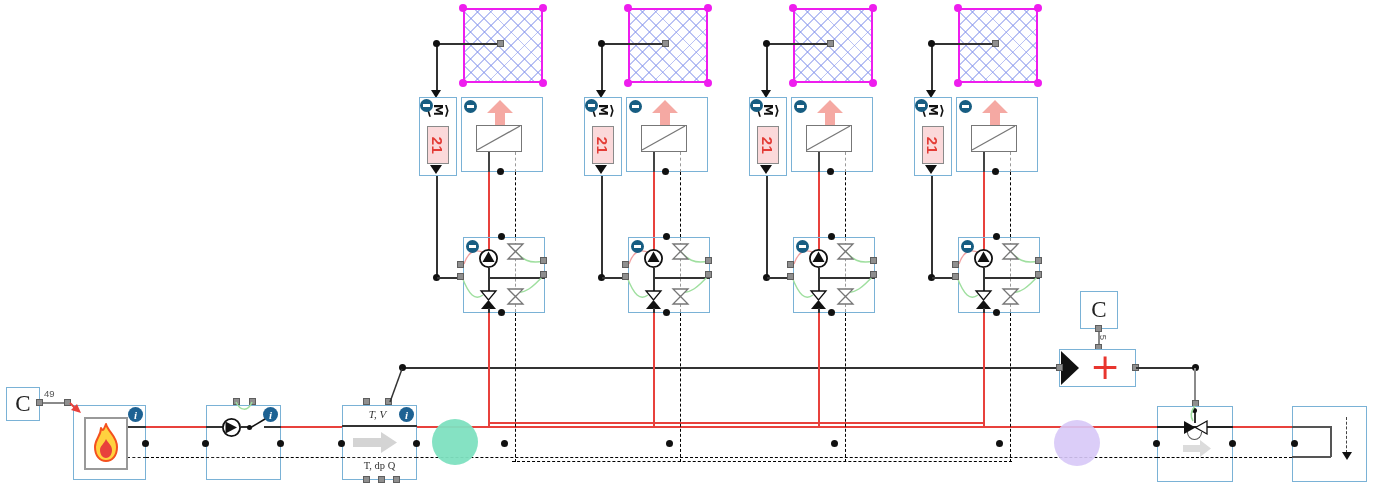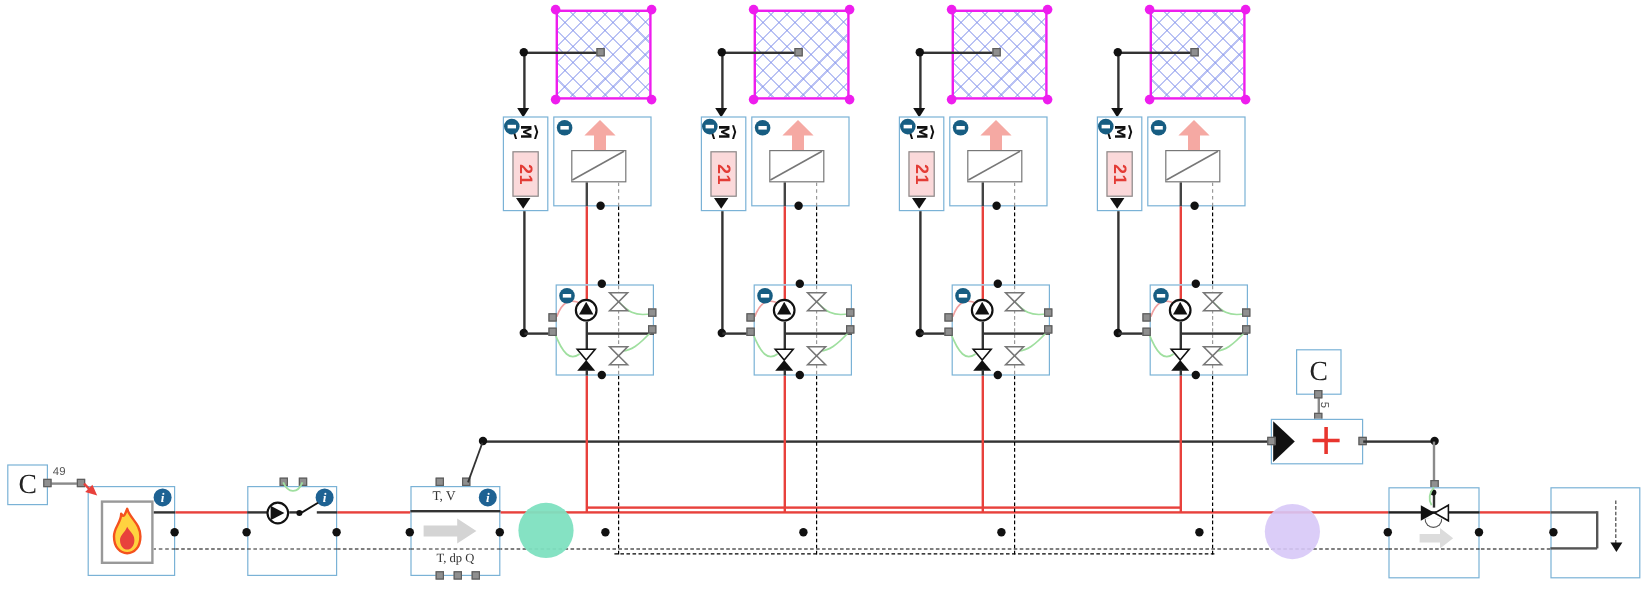--- a/index.html
+++ b/index.html
@@ -400,21 +400,21 @@
   <div class="sdot" style="left:247px;top:425px;"></div>
   <div class="hl blk" style="left:264px;top:426px;width:17px;"></div>
   <div class="hl dash" style="left:206px;top:457px;width:75px;border-color:#222;"></div>
   <div class="sq" style="left:233px;top:398px;"></div>
   <div class="sq" style="left:249px;top:398px;"></div>
   <div class="badge-info" style="left:263px;top:407px;">
       <span>i</span>
     </div>
 
   <div class="box" style="left:342px;top:405px;width:75px;height:75px;"></div>
-  <div class="sensor-txt" style="left:342px;top:408px;width:56px;">T, V</div>
+  <div class="sensor-txt" style="left:342px;top:408px;width:71px;font-style:italic;">T, V</div>
   <div class="hl" style="left:342px;top:425px;width:75px;background:#333;"></div>
   <svg style="left:353px;top:432px;" width="44" height="21">
       <polygon points="0,6 28,6 28,0 44,10.5 28,21 28,15 0,15" fill="#d4d4d4"></polygon>
     </svg>
   <div class="hl dash" style="left:342px;top:457px;width:75px;border-color:#222;"></div>
   <div class="sensor-txt" style="left:342px;top:460px;width:75px;font-size:10.5px;">T, dp Q</div>
   <div class="sq" style="left:363px;top:398px;"></div>
   <div class="sq" style="left:385px;top:398px;"></div>
   <div class="sq" style="left:363px;top:476px;"></div>
   <div class="sq" style="left:378px;top:476px;"></div>

